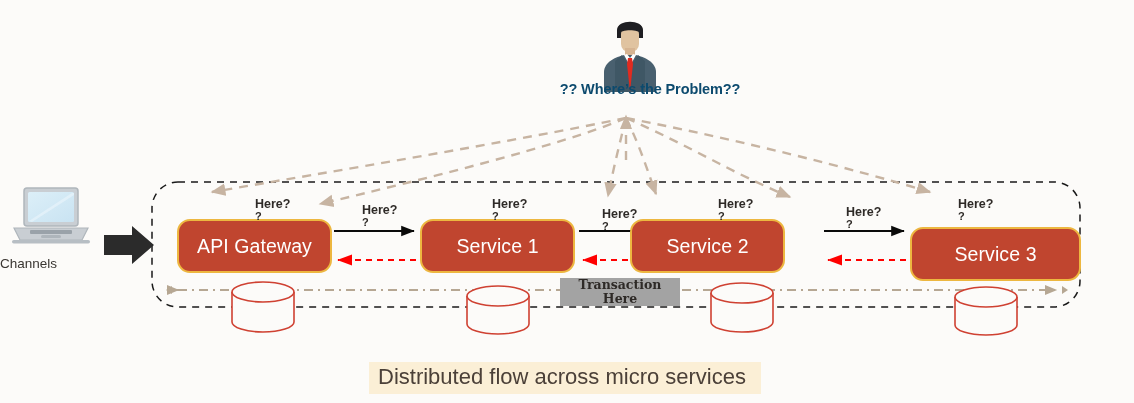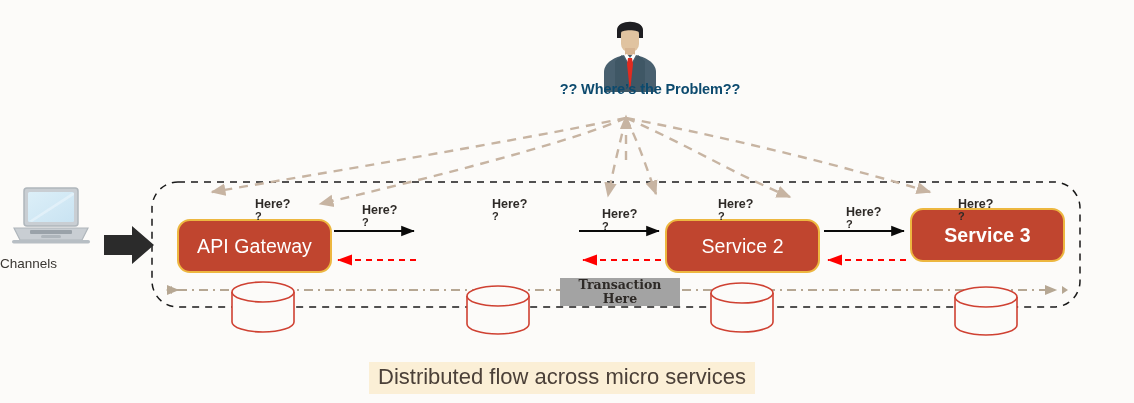--- a/index.html
+++ b/index.html
@@ -49,21 +49,21 @@
   .txscope{
     position:absolute;left:560px;top:278px;width:120px;text-align:center;
     font-family:"DejaVu Serif", serif;
     font-size:12.5px;font-weight:bold;color:#2E2A27;line-height:1.12;
     background:#a3a3a3;
   }
 
   
   .caption{
     position:absolute;left:369px;top:362px;
-    background:#FBEFD6;padding:2px 9px 4px 9px;
+    background:#FBEFD6;padding:2px 15px 4px 9px;
     font-size:22px;color:#4B4038;white-space:nowrap;
   }
 </style>
 </head>
 <body>
 
 <div id="stage">
 
   <svg id="vector" viewBox="0 0 1134 403" xmlns="http://www.w3.org/2000/svg">
     <defs>
@@ -155,24 +155,27 @@
     <path d="M4,42 L78,42 L72,54 L10,54 Z" fill="#C9CED3" stroke="#AFB6BC" stroke-width="1.2"></path>
     <rect x="20" y="44" width="42" height="4" rx="1" fill="#9AA2A9"></rect>
     <rect x="31" y="49" width="20" height="3" rx="1.5" fill="#AEB5BB"></rect>
     <rect x="2" y="54" width="78" height="3.5" rx="1.75" fill="#B7BEC4"></rect>
   </svg>
   <div class="channels-label">Channels</div>
 
   <div class="svcbox" style="left:177px;top:219px;width:155px;">
     <span>API Gateway</span>
   </div>
-  <div class="svcbox" style="left:665px;top:219px;width:155px;">
+  <div class="svcbox" style="left:420px;top:219px;width:155px;">
+    <span>Service 1</span>
+  </div>
+  <div class="svcbox" style="left:630px;top:219px;width:155px;">
     <span>Service 2</span>
   </div>
-  <div class="svcbox" style="left:910px;top:208px;width:155px;font-weight:bold;">
+  <div class="svcbox" style="left:910px;top:227px;width:171px;">
     <span>Service 3</span>
   </div>
 
   <div class="here" style="left:255px;top:198px;">
     <span>Here?</span>
     <span class="q">?</span>
   </div>
   <div class="here" style="left:492px;top:198px;">
     <span>Here?</span>
     <span class="q">?</span>

